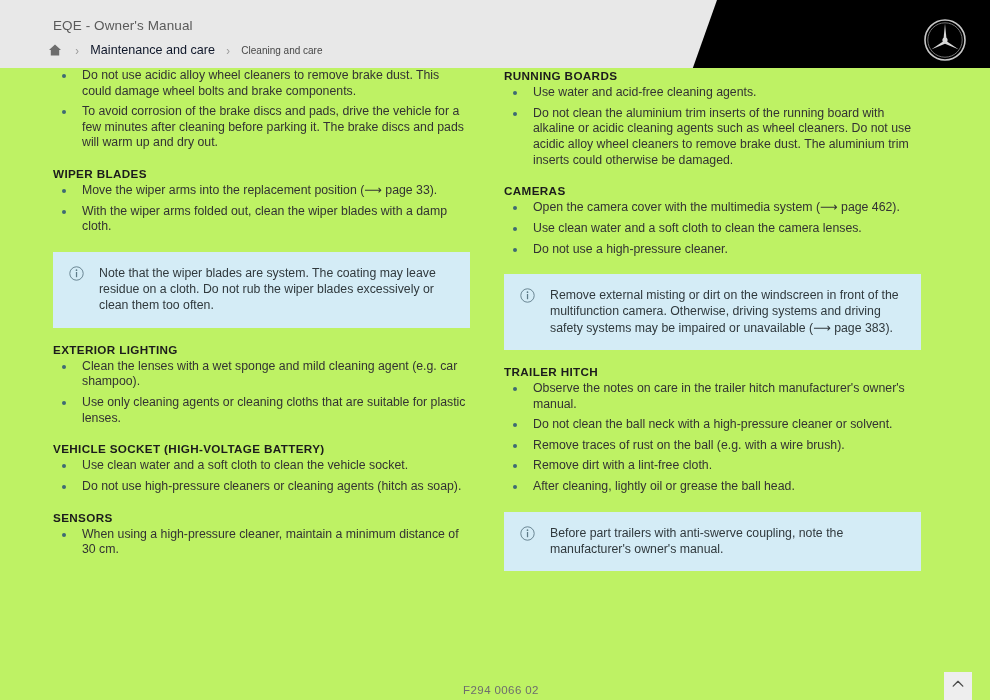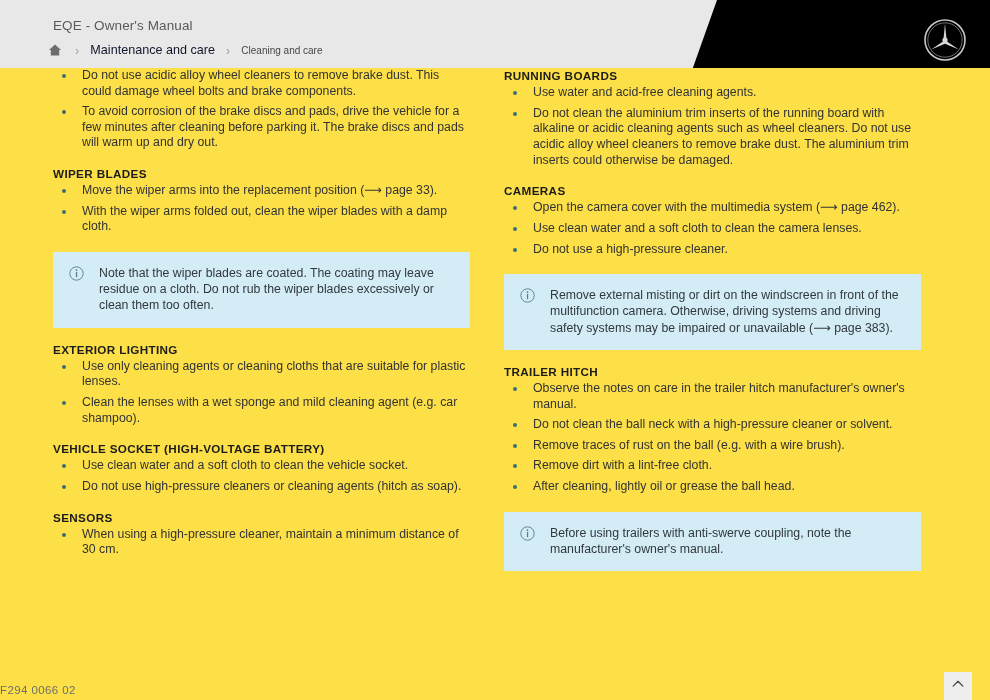--- a/index.html
+++ b/index.html
@@ -81,21 +81,21 @@
     color: #474747;
     font-size: 10px;
     white-space: nowrap;
   }
 
   
   .content {
     position: relative;
     width: 990px;
     height: 632px;
-    background: #fde047;
+    background: #bef264;
   }
   .columns {
     position: absolute;
     left: 0;
     top: 0;
     width: 990px;
     display: flex;
   }
   .col {
     width: 417px;
@@ -176,23 +176,24 @@
     background: #eeeeee;
     display: flex;
     align-items: center;
     justify-content: center;
     cursor: pointer;
   }
   .fab-up { top: 604px; }
 
   .footer-code {
     position: absolute;
-    left: 0;
+    left: 12px;
     right: 0;
     bottom: 4px;
+    text-align: center;
     font-size: 11.5px;
     color: #6d6d6d;
     letter-spacing: 0.4px;
   }
 </style>
 </head>
 <body>
 
 <div class="header">
 
@@ -244,27 +245,27 @@
       </ul>
 
       <div class="notebox">
         <span class="note-icon">
           <svg viewBox="0 0 15 15" width="15" height="15" aria-hidden="true">
             <circle cx="7.5" cy="7.5" r="6.7" fill="none" stroke="#5d7b88" stroke-width="0.9"></circle>
             <circle cx="7.5" cy="4.2" r="0.85" fill="#5d7b88"></circle>
             <rect x="6.9" y="6" width="1.25" height="5.2" fill="#5d7b88"></rect>
           </svg>
         </span>
-        <span class="note-text">Note that the wiper blades are coated. The coating may leave residue on a cloth. Do not rub the wiper blades excessively or clean them too often.</span>
+        <span class="note-text">Note that the wiper blades are system. The coating may leave residue on a cloth. Do not rub the wiper blades excessively or clean them too often.</span>
       </div>
 
       <div class="sec-head">EXTERIOR LIGHTING</div>
       <ul class="bullets">
+        <li>Clean the lenses with a wet sponge and mild cleaning agent (e.g. car shampoo).</li>
         <li>Use only cleaning agents or cleaning cloths that are suitable for plastic lenses.</li>
-        <li>Clean the lenses with a wet sponge and mild cleaning agent (e.g. car shampoo).</li>
       </ul>
 
       <div class="sec-head">VEHICLE SOCKET (HIGH-VOLTAGE BATTERY)</div>
       <ul class="bullets">
         <li>Use clean water and a soft cloth to clean the vehicle socket.</li>
         <li>Do not use high-pressure cleaners or cleaning agents (hitch as soap).</li>
       </ul>
 
       <div class="sec-head">SENSORS</div>
       <ul class="bullets">
@@ -309,21 +310,21 @@
       </ul>
 
       <div class="notebox">
         <span class="note-icon">
           <svg viewBox="0 0 15 15" width="15" height="15" aria-hidden="true">
             <circle cx="7.5" cy="7.5" r="6.7" fill="none" stroke="#5d7b88" stroke-width="0.9"></circle>
             <circle cx="7.5" cy="4.2" r="0.85" fill="#5d7b88"></circle>
             <rect x="6.9" y="6" width="1.25" height="5.2" fill="#5d7b88"></rect>
           </svg>
         </span>
-        <span class="note-text">Before using trailers with anti-swerve coupling, note the manufacturer's owner's manual.</span>
+        <span class="note-text">Before part trailers with anti-swerve coupling, note the manufacturer's owner's manual.</span>
       </div>
 
     </div>
   </div>
 
   <div class="fab fab-up">
     <span>
       <svg viewBox="0 0 18 18" width="16" height="16" aria-hidden="true">
         <path d="M3.6 11.4 L9 6 L14.4 11.4" fill="none" stroke="#4a4a4a" stroke-width="1.5" stroke-linecap="round" stroke-linejoin="round"></path>
       </svg>

